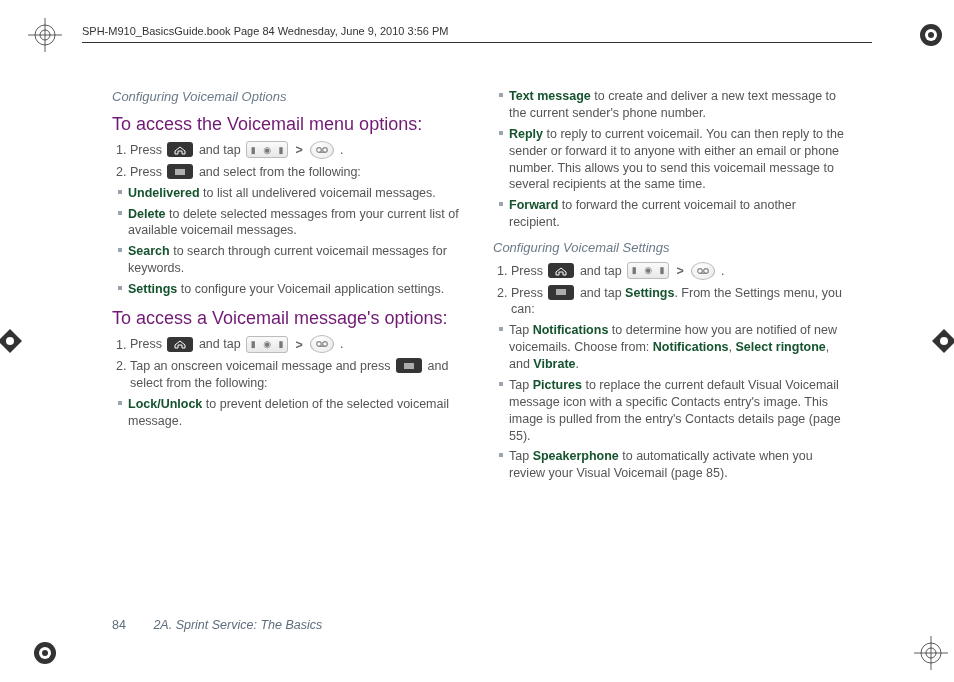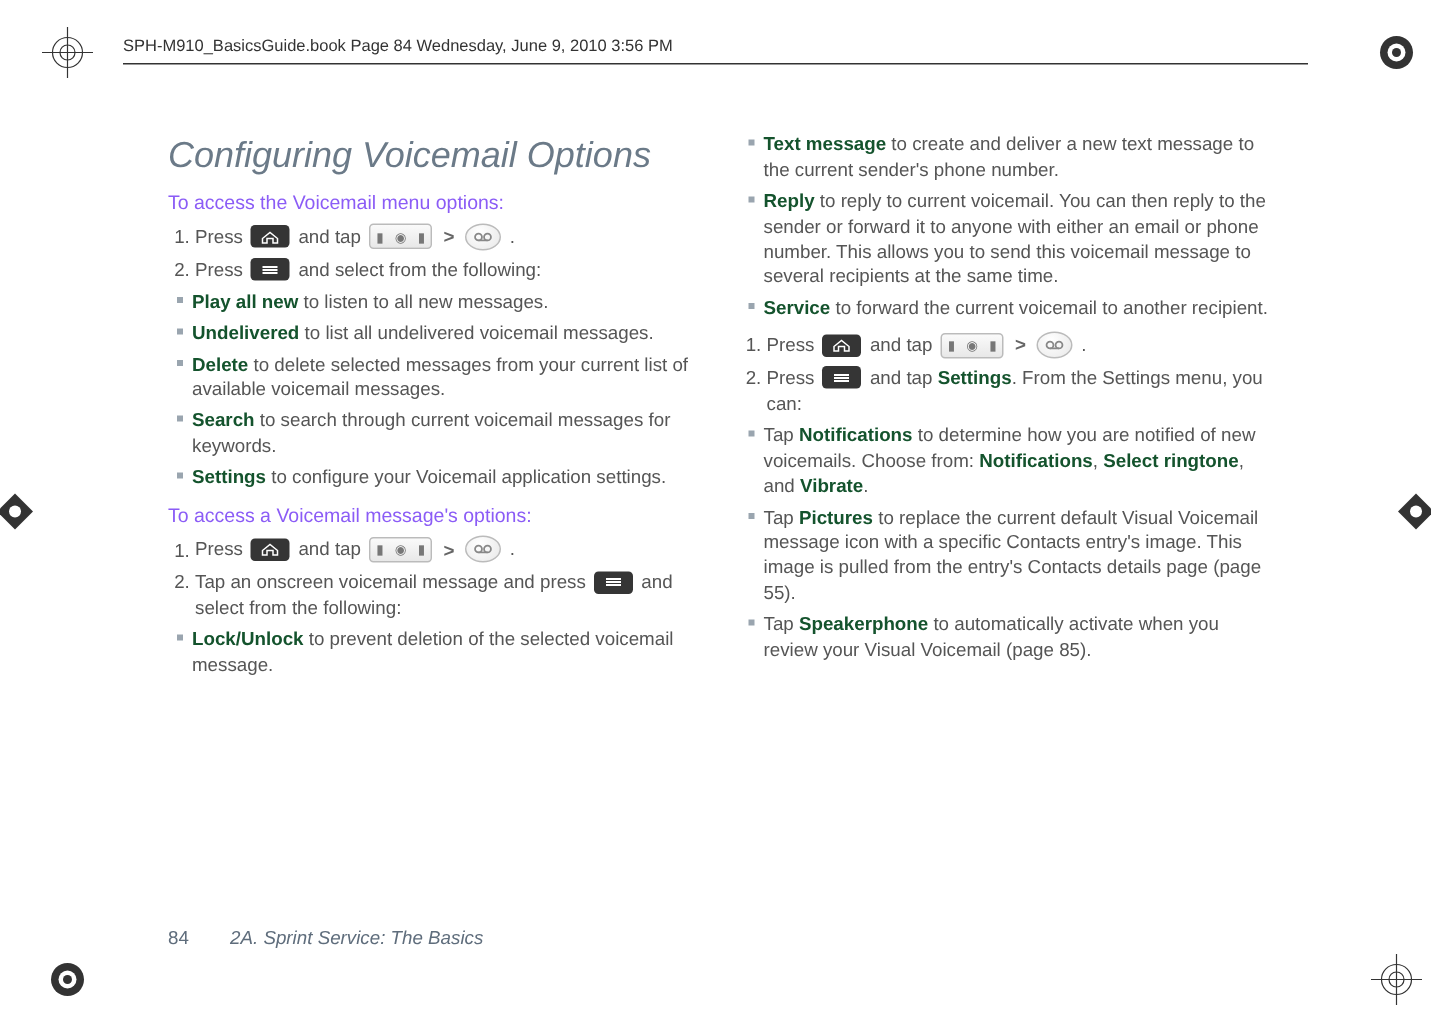--- a/index.html
+++ b/index.html
@@ -42,24 +42,24 @@
     top:88px; left:112px; width:736px; height:540px;
     display:flex;
     gap:26px;
   }
   .col{flex:1 1 0;min-width:0;}
 
   h2.section{
     font-style:italic;
     font-weight:400;
     color:#6b7a88;
-    font-size:24px;
+    font-size:13px;
     margin:0 0 6px 0;
   }
-  .lead{ color:#8b5cf6; margin:0 0 6px 0; font-size:13px;}
+  .lead{ color:#701a75; margin:0 0 6px 0; font-size:18px;}
   ol.steps{ margin:0; padding-left:18px; }
   ol.steps > li{ margin-bottom:4px; color:#555; font-size:12.5px;}
   ul.opts{ list-style:none; margin:2px 0 8px 0; padding-left:6px;}
   ul.opts > li{ position:relative; padding-left:10px; margin-bottom:4px; font-size:12.5px; color:#555;}
   ul.opts > li::before{
     content:""; position:absolute; left:0; top:5px;
     width:4px;height:4px;background:#9aa5af;
   }
   b.term{font-weight:700;color:#14532d;}
   .inline-icon{
@@ -194,21 +194,20 @@
                   <line x1="2" y1="5" x2="12" y2="5"></line>
                   <line x1="2" y1="7" x2="12" y2="7"></line>
                 </g>
               </svg>
           </span>
           <span>and select from the following:</span>
         </li>
       </ol>
 
       <ul class="opts">
-        <li><b class="term">Play all new</b><span> to listen to all new messages.</span></li>
         <li><b class="term">Undelivered</b><span> to list all undelivered voicemail messages.</span></li>
         <li><b class="term">Delete</b><span> to delete selected messages from your current list of available voicemail messages.</span></li>
         <li><b class="term">Search</b><span> to search through current voicemail messages for keywords.</span></li>
         <li><b class="term">Settings</b><span> to configure your Voicemail application settings.</span></li>
       </ul>
 
       <p class="lead">To access a Voicemail message's options:</p>
 
       <ol class="steps">
         <li>
@@ -253,23 +252,24 @@
 
       <ul class="opts">
         <li><b class="term">Lock/Unlock</b><span> to prevent deletion of the selected voicemail message.</span></li>
       </ul>
     </div>
 
     <div class="col">
       <ul class="opts" style="margin-top:0">
         <li><b class="term">Text message</b><span> to create and deliver a new text message to the current sender's phone number.</span></li>
         <li><b class="term">Reply</b><span> to reply to current voicemail. You can then reply to the sender or forward it to anyone with either an email or phone number. This allows you to send this voicemail message to several recipients at the same time.</span></li>
-        <li><b class="term">Service</b><span> to forward the current voicemail to another recipient.</span></li>
+        <li><b class="term">Forward</b><span> to forward the current voicemail to another recipient.</span></li>
       </ul>
 
+      <h2 class="section">Configuring Voicemail Settings</h2>
 
       <ol class="steps">
         <li>
           <span>Press</span>
           <span class="inline-icon key">
             <svg viewBox="0 0 14 10">
                 <path d="M2 6 L7 2 L12 6 L12 9 L9 9 L9 6 L5 6 L5 9 L2 9 Z" fill="none" stroke="#fff" stroke-width="1"></path>
               </svg>
           </span>
           <span>and tap</span>

